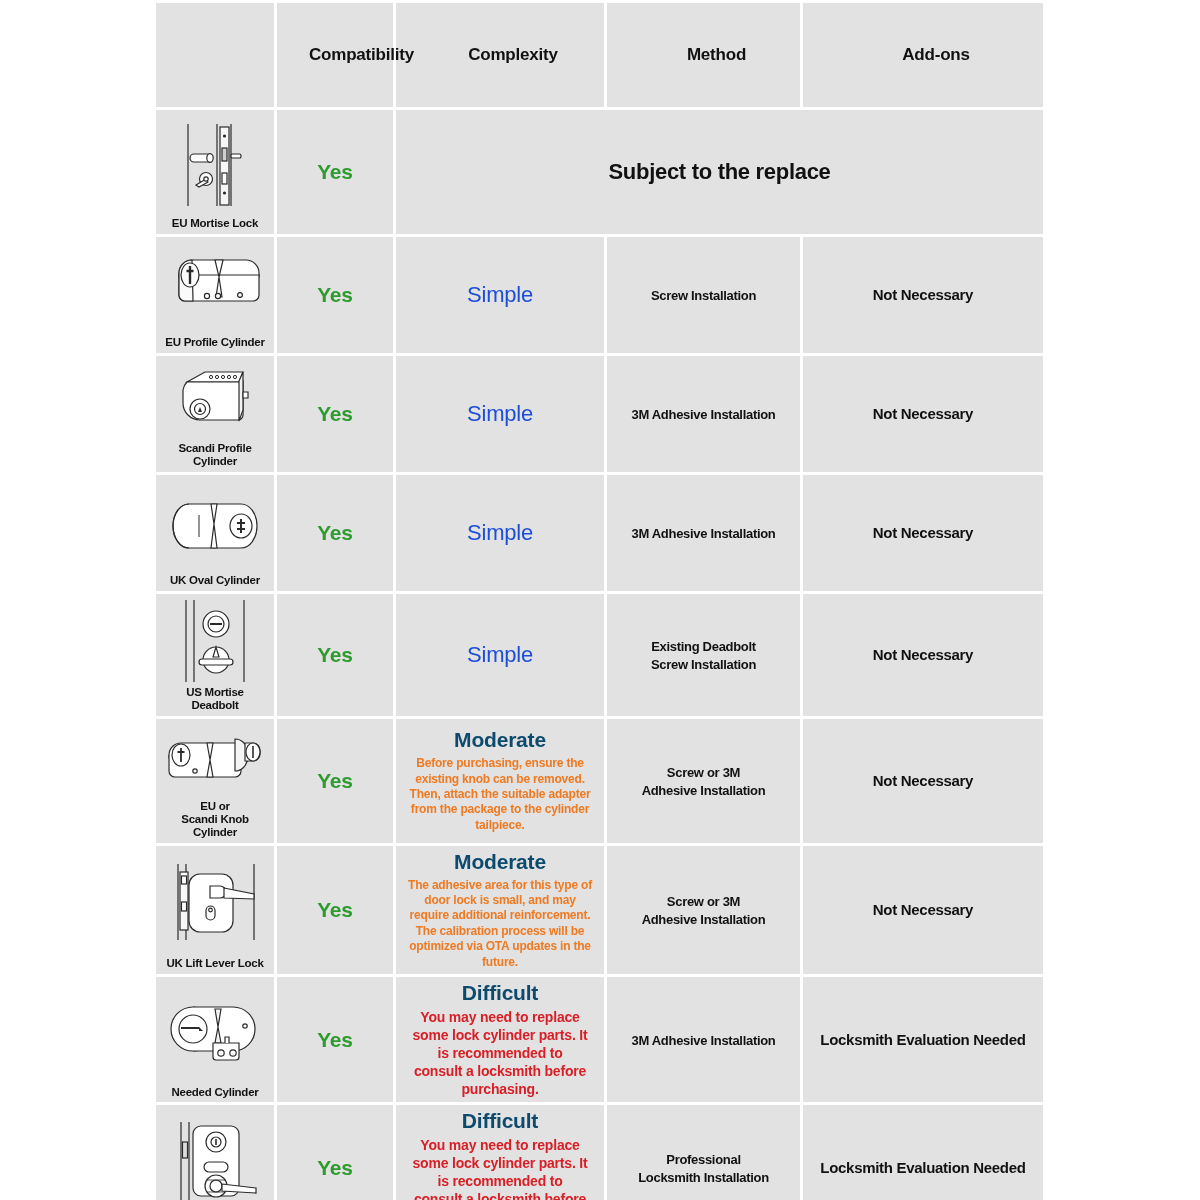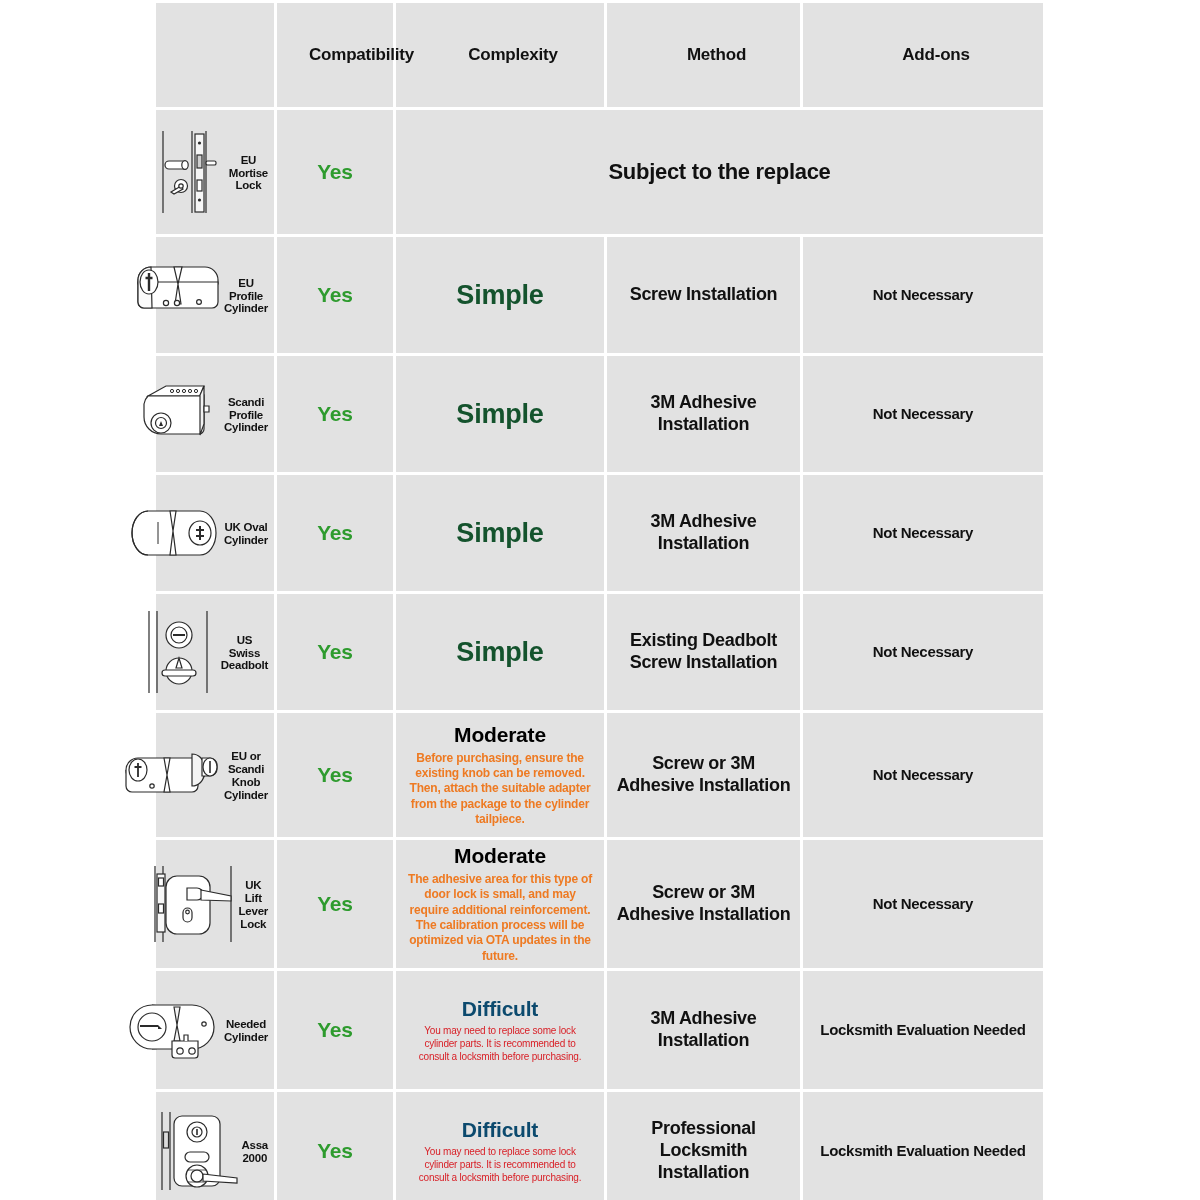--- a/index.html
+++ b/index.html
@@ -65,23 +65,23 @@
   tr.r-mortise td { height: 116px; }
   tr.r-knob td, tr.r-lever td { height: 116px; }
   tr.r-swiss td, tr.r-assa td { height: 110px; }
 
   
   td.lockcell {
     padding: 6px 2px 4px 2px;
   }
   .lockbox {
     display: flex;
-    flex-direction: row;
+    flex-direction: column;
     align-items: center;
-    justify-content: flex-end;
+    justify-content: flex-start;
     height: 100%;
   }
   .lockart {
     flex: 1 1 auto;
     display: flex;
     align-items: center;
     justify-content: center;
     width: 100%;
     min-height: 0;
   }
@@ -97,29 +97,29 @@
   }
 
   
   .v-yes {
     font-size: 21px;
     font-weight: bold;
     color: #2e9b2e;
     letter-spacing: -0.2px;
   }
   .v-simple {
-    font-size: 27px;
-    font-weight: bold;
-    color: #14532d;
+    font-size: 22px;
+    font-weight: normal;
+    color: #1d4ed8;
     letter-spacing: -0.2px;
   }
   .v-moderate {
     font-size: 21px;
     font-weight: bold;
-    color: #000000;
+    color: #0c4a6e;
     letter-spacing: -0.2px;
     display: block;
     margin-bottom: 4px;
   }
   .v-difficult {
     font-size: 21px;
     font-weight: bold;
     color: #0c4a6e;
     letter-spacing: -0.2px;
     display: block;
@@ -129,29 +129,29 @@
     display: block;
     font-size: 12px;
     line-height: 1.28;
     color: #ee7a22;
     font-weight: 600;
     letter-spacing: -0.2px;
     padding: 0 6px;
   }
   .note-difficult {
     display: block;
-    font-size: 10px;
+    font-size: 14px;
     line-height: 1.28;
     color: #d81f26;
-    font-weight: 400;
+    font-weight: 700;
     letter-spacing: -0.2px;
     padding: 0 10px;
   }
   .v-text {
-    font-size: 18px;
+    font-size: 13px;
     font-weight: bold;
     line-height: 1.22;
     color: #111111;
     letter-spacing: -0.3px;
     white-space: pre-line;
   }
   .v-merged {
     font-size: 22px;
     font-weight: bold;
     color: #111111;
@@ -332,21 +332,21 @@
                   <line x1="22" y1="2" x2="22" y2="84"></line>
                   <line x1="72" y1="2" x2="72" y2="84"></line>
                   <circle cx="44" cy="26" r="13" fill="#fff"></circle>
                   <circle cx="44" cy="26" r="8" fill="#fff"></circle>
                   <path d="M38 26 l12 0" stroke-width="2"></path>
                   <circle cx="44" cy="62" r="13" fill="#fff"></circle>
                   <path d="M30 61 h28 a3 3 0 0 1 0 6 h-28 a3 3 0 0 1 0 -6 z" fill="#fff"></path>
                   <path d="M44 49 l-3 10 l6 0 z" fill="#fff"></path>
                 </svg>
               </div>
-              <div class="lockname">US Swiss Deadbolt</div>
+              <div class="lockname">US Mortise Deadbolt</div>
             </div>
           </td>
           <td>
             <span class="v-yes">Yes</span>
           </td>
           <td>
             <span class="v-simple">Simple</span>
           </td>
           <td>
             <span class="v-text">Existing Deadbolt

